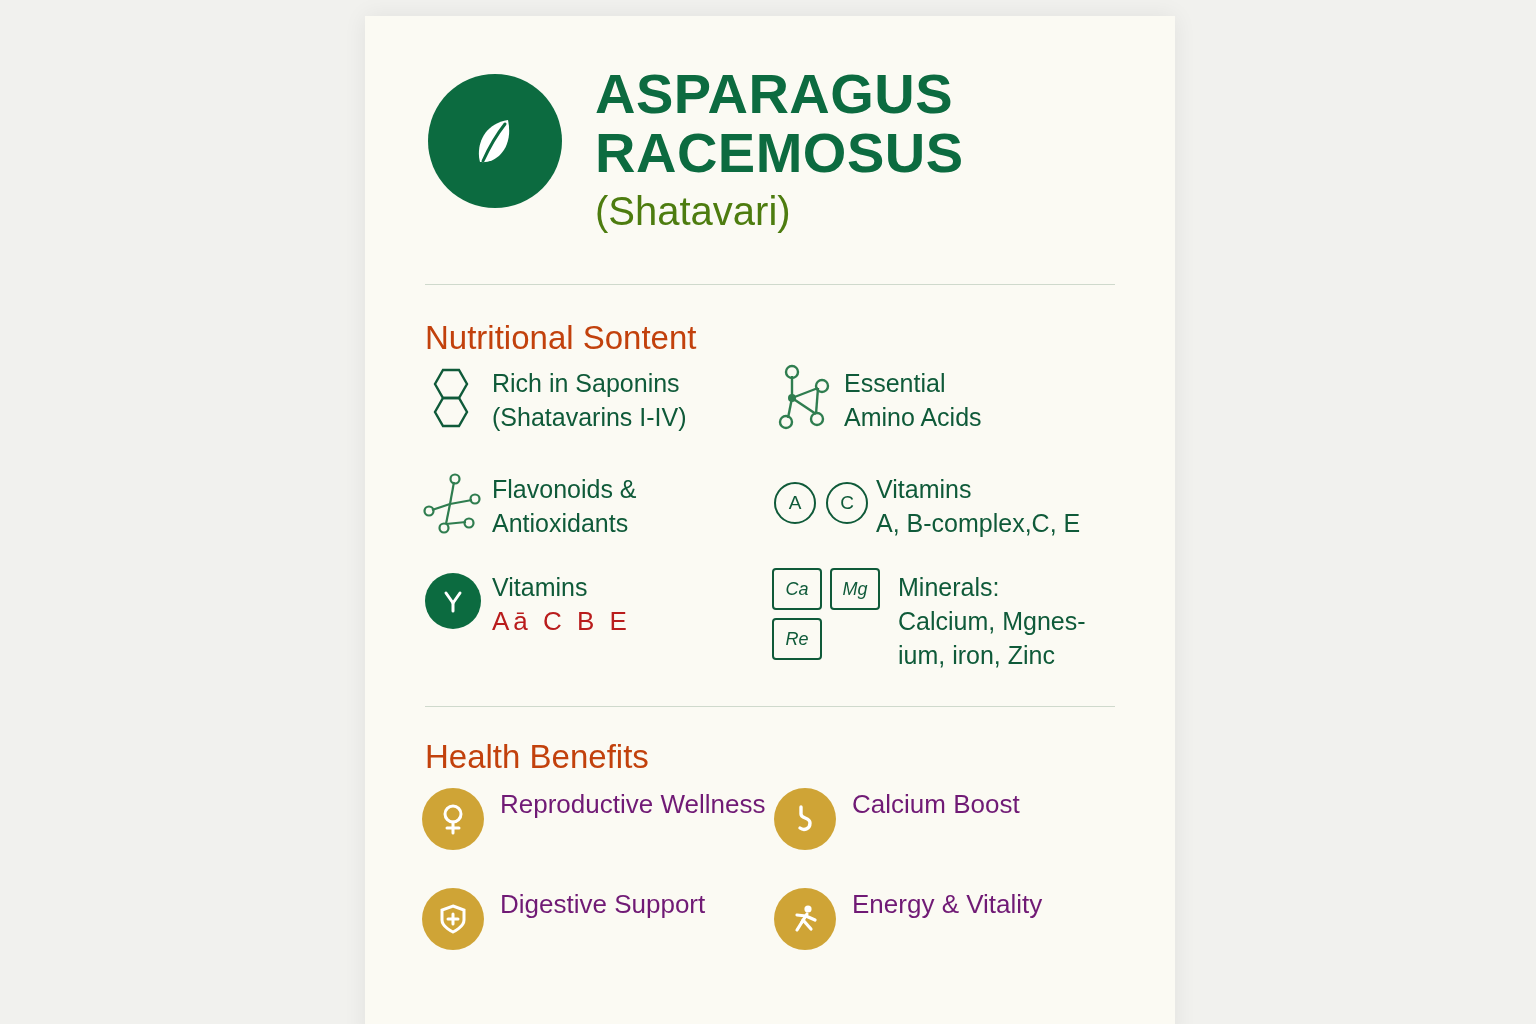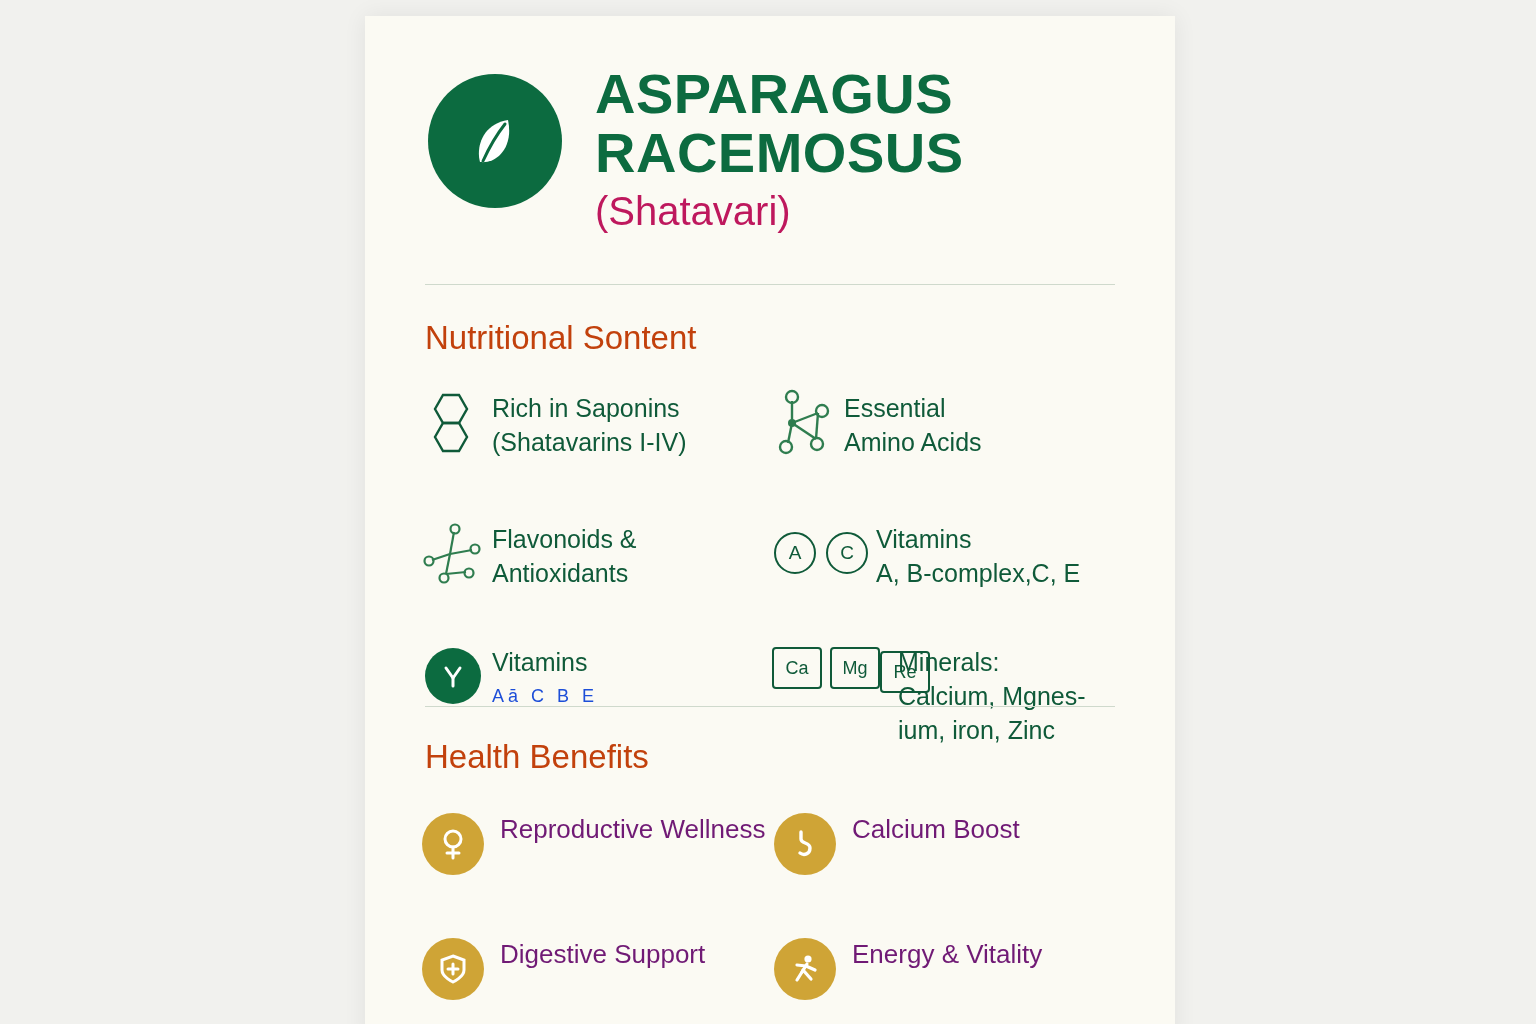--- a/index.html
+++ b/index.html
@@ -60,21 +60,21 @@
     font-size: 56px;
     line-height: 59px;
     font-weight: bold;
     color: #0c6b40;
     letter-spacing: 0.5px;
   }
   .title-sub {
     margin-top: 7px;
     font-size: 40px;
     line-height: 44px;
-    color: #be185d;
+    color: #4d7c0f;
     font-weight: normal;
   }
 
   .divider {
     position: absolute;
     left: 60px;
     width: 690px;
     height: 1px;
     background: #cfd9cc;
   }
@@ -97,21 +97,20 @@
     position: absolute;
     left: 55px;
     width: 700px;
   }
   .grid.nutrition { top: 348px; }
   .grid.benefits  { top: 770px; }
 
   .row {
     position: relative;
     width: 700px;
-    margin-top: 25px;
   }
   .cell {
     position: absolute;
     display: flex;
     align-items: flex-start;
   }
   .cell.left  { left: 0px;   width: 350px; }
   .cell.right { left: 352px; width: 350px; }
 
   .ic {
@@ -166,30 +165,30 @@
     border-radius: 4px;
     display: flex;
     align-items: center;
     justify-content: center;
     font-size: 18px;
     color: #0f5a39;
   }
   .minerals-icon {
     width: 116px;
     display: flex;
-    flex-direction: row;
-    align-items: center;
+    flex-direction: column;
+    font-style: italic;
   }
   .minerals-row { display: flex; gap: 8px; }
   .minerals-row.second { margin-top: 8px; }
 
   .vit-letters {
-    font-size: 18px;
+    font-size: 26px;
     letter-spacing: 4px;
-    color: #1d4ed8;
+    color: #b91c1c;
   }
   .circ-letter {
     width: 38px;
     height: 38px;
     border-radius: 50%;
     border: 2px solid #0f5a39;
     display: flex;
     align-items: center;
     justify-content: center;
     font-size: 19px;

